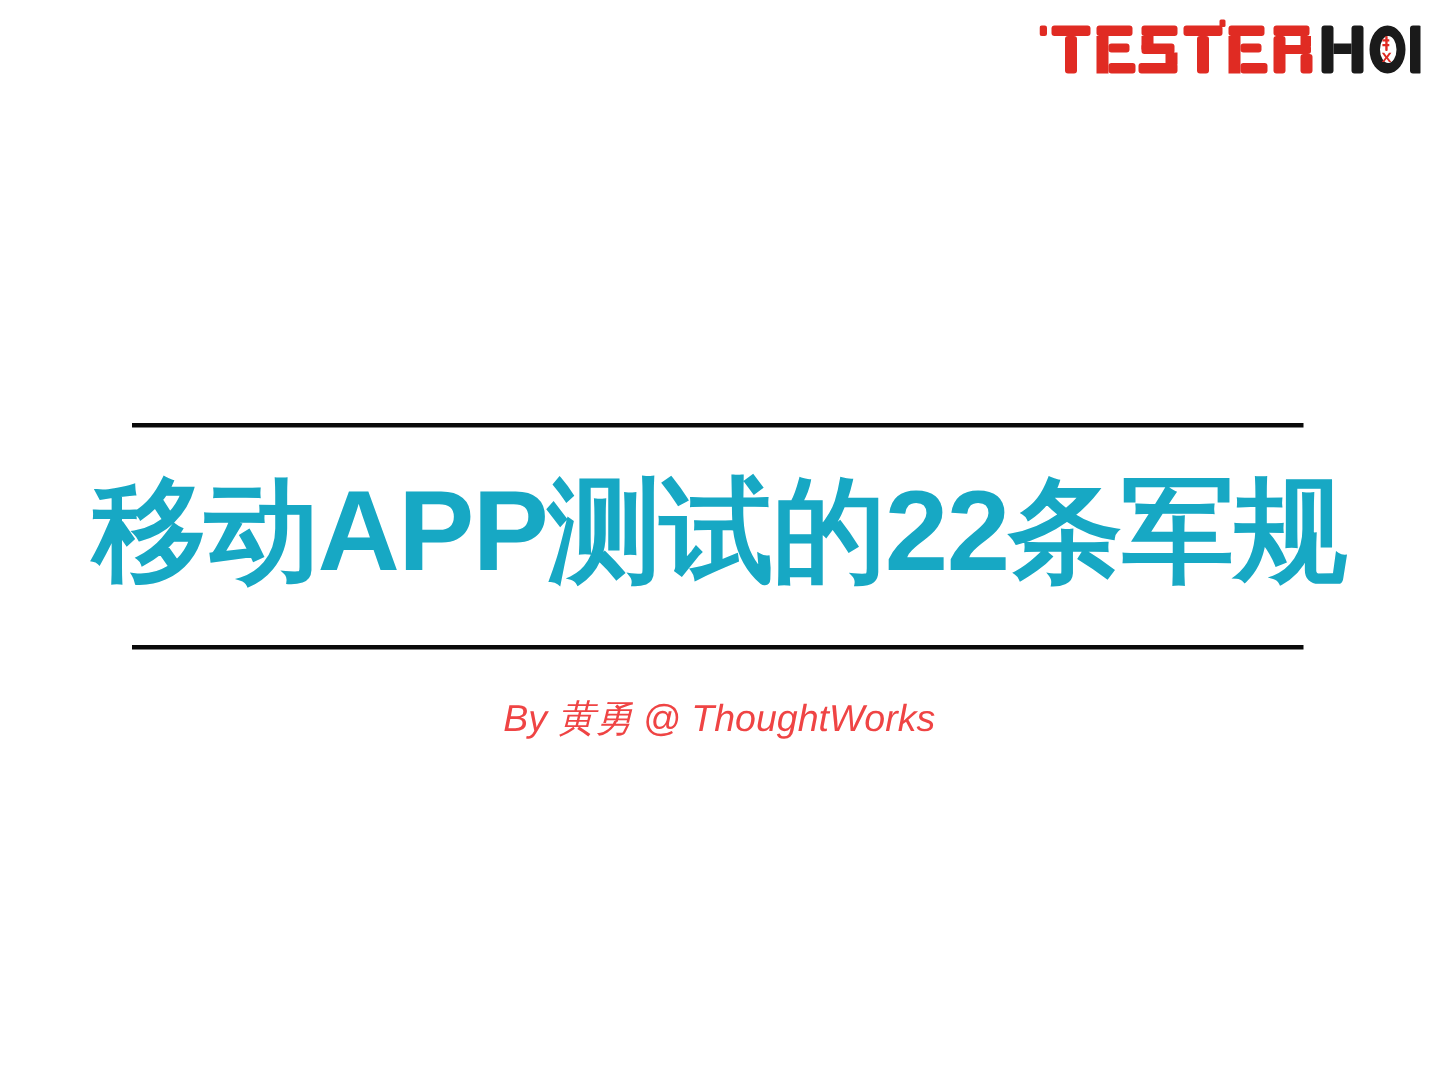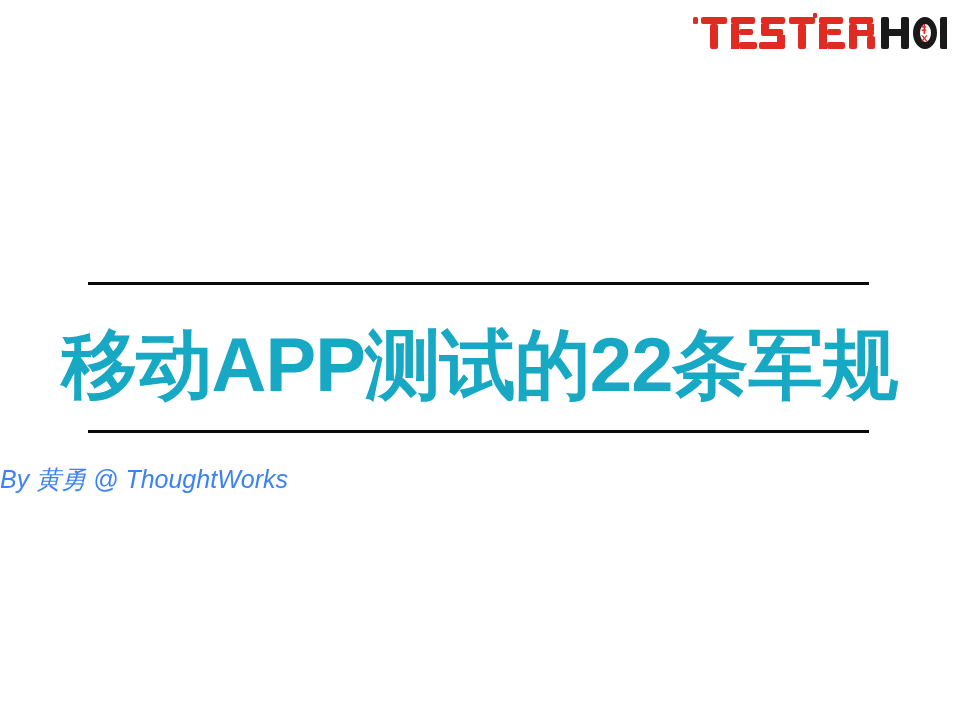--- a/index.html
+++ b/index.html
@@ -57,31 +57,30 @@
     top: 307px;
     width: 959px;
     text-align: center;
     color: #17A8C4;
     font-family: "Liberation Sans", "DejaVu Sans", sans-serif;
     font-weight: bold;
     font-size: 76px;
     line-height: 96px;
     letter-spacing: -1px;
     white-space: nowrap;
-    margin-top: 10px;
   }
 
   
   #subtitle {
     position: absolute;
     left: 0;
     top: 461px;
     width: 959px;
-    text-align: left;
-    color: #3b82f6;
+    text-align: center;
+    color: #ef4444;
     font-family: "Liberation Sans", "DejaVu Sans", sans-serif;
     font-style: italic;
     font-size: 25px;
     line-height: 37px;
     white-space: nowrap;
   }
   #subtitle .byline-row { display: block; }
 </style>
 </head>
 <body>

